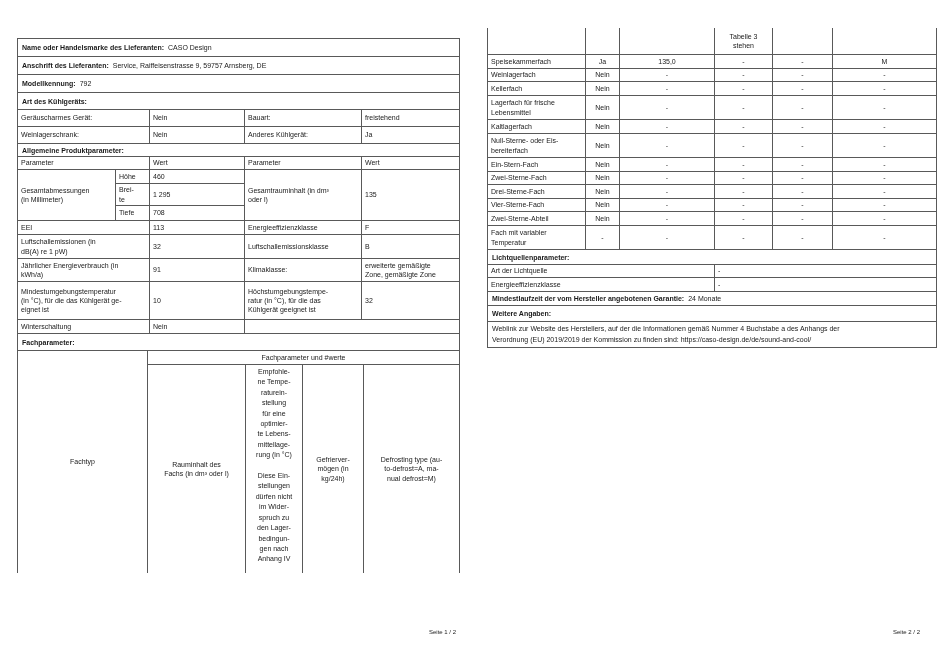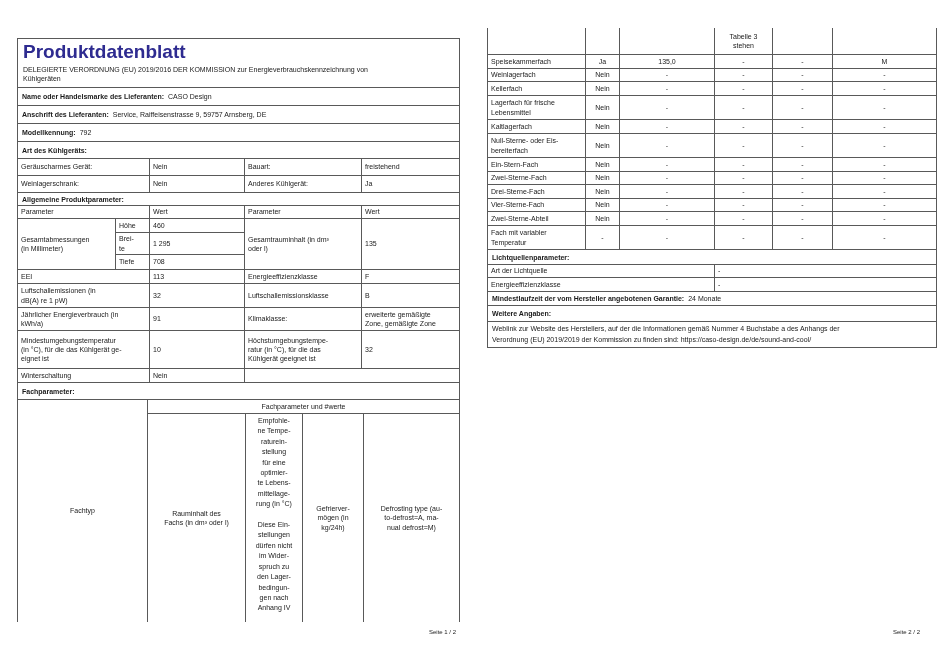--- a/index.html
+++ b/index.html
@@ -37,25 +37,20 @@
 
   .footer { position: absolute; font-size: 6px; color: #222; }
   #footer1 { left: 429px; top: 629px; }
   #footer2 { left: 893px; top: 629px; }
 </style>
 </head>
 <body>
 
 <div class="page" id="page1">
 
-  <div class="head row">
-    <h1>Produktdatenblatt</h1>
-    <div class="subtitle">DELEGIERTE VERORDNUNG (EU) 2019/2016 DER KOMMISSION zur Energieverbrauchskennzeichnung von
-Kühlgeräten</div>
-  </div>
 
   <div class="kv row" style="height:18px">
     <span class="b">Name oder Handelsmarke des Lieferanten:</span>
     <span>CASO Design</span>
   </div>
   <div class="kv row" style="height:18px">
     <span class="b">Anschrift des Lieferanten:</span>
     <span>Service, Raiffeisenstrasse 9, 59757 Arnsberg, DE</span>
   </div>
   <div class="kv row" style="height:18px">

